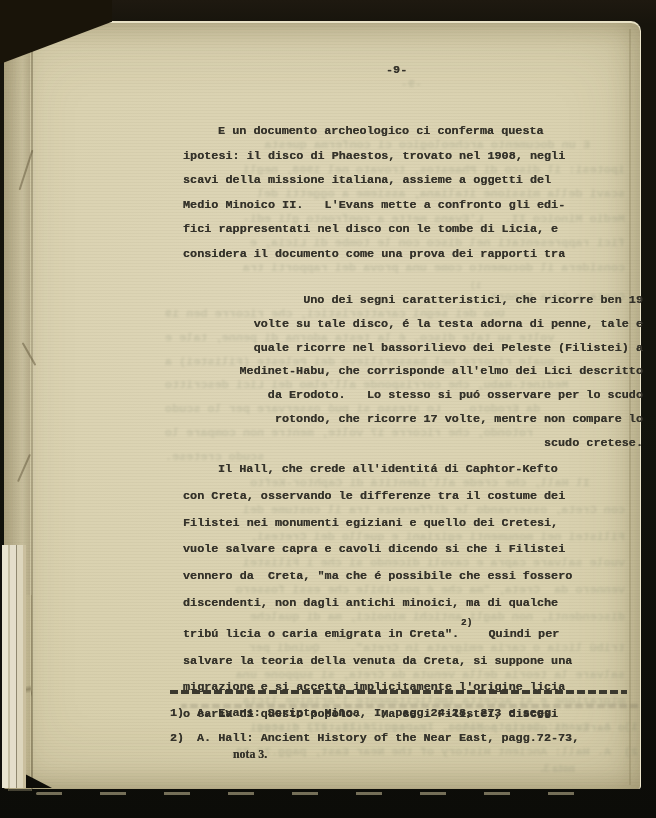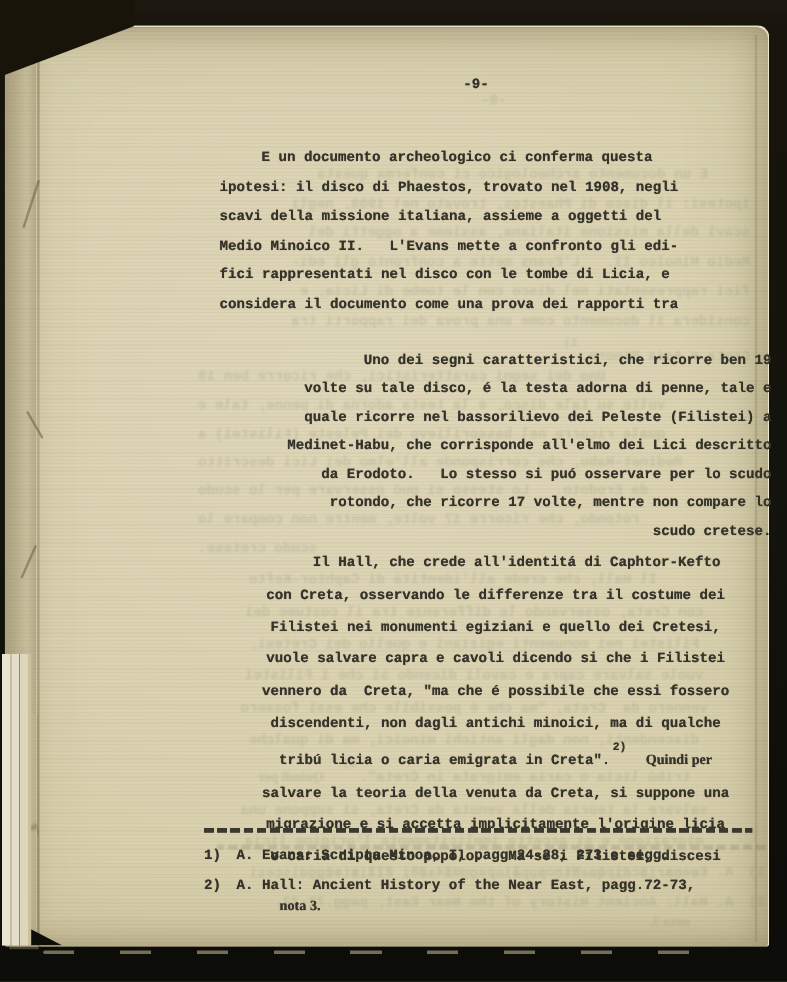--- a/index.html
+++ b/index.html
@@ -37,23 +37,23 @@
 
   
   .text-layer{position:absolute;inset:0;z-index:5;color:#34322a;font-size:11.8px;font-weight:700;
     text-shadow:0 0 .6px rgba(58,54,44,.85);}
   .line{white-space:pre;}
   .ind{padding-left:35px;}
   .pagenum{position:absolute;left:386px;top:63px;}
   .para{position:absolute;left:183px;width:460px;}
   .p1{top:119px;line-height:24.6px;}
   .p2{top:289px;line-height:23.8px;text-align:right;}
-  .p3{top:456px;line-height:26.8px;text-align:center;}
+  .p3{top:456px;line-height:26.8px;}
   sup.noteref{font-size:9.5px;position:relative;top:-7px;left:2px;}
-  .after-gap{margin-left:18px;font-family:Liberation Serif, serif;}
+  .after-gap{margin-left:18px;}
   .separator{position:absolute;left:170px;top:690px;width:457px;height:4px;
     background:repeating-linear-gradient(90deg,#3b392f 0 8px,transparent 8px 11px);}
   .footnote{position:absolute;left:170px;display:flex;line-height:15.5px;}
   .f1{top:706px;} .f2{top:731px;}
   .f-ref{width:27px;flex:0 0 27px;}
   .f-cont{padding-left:36px;font-family:Liberation Serif, serif;}
 
   
   .ghost-layer{position:absolute;inset:0;z-index:4;pointer-events:none;
     transform:translateY(14px) scaleX(-1);transform-origin:404px 50%;

